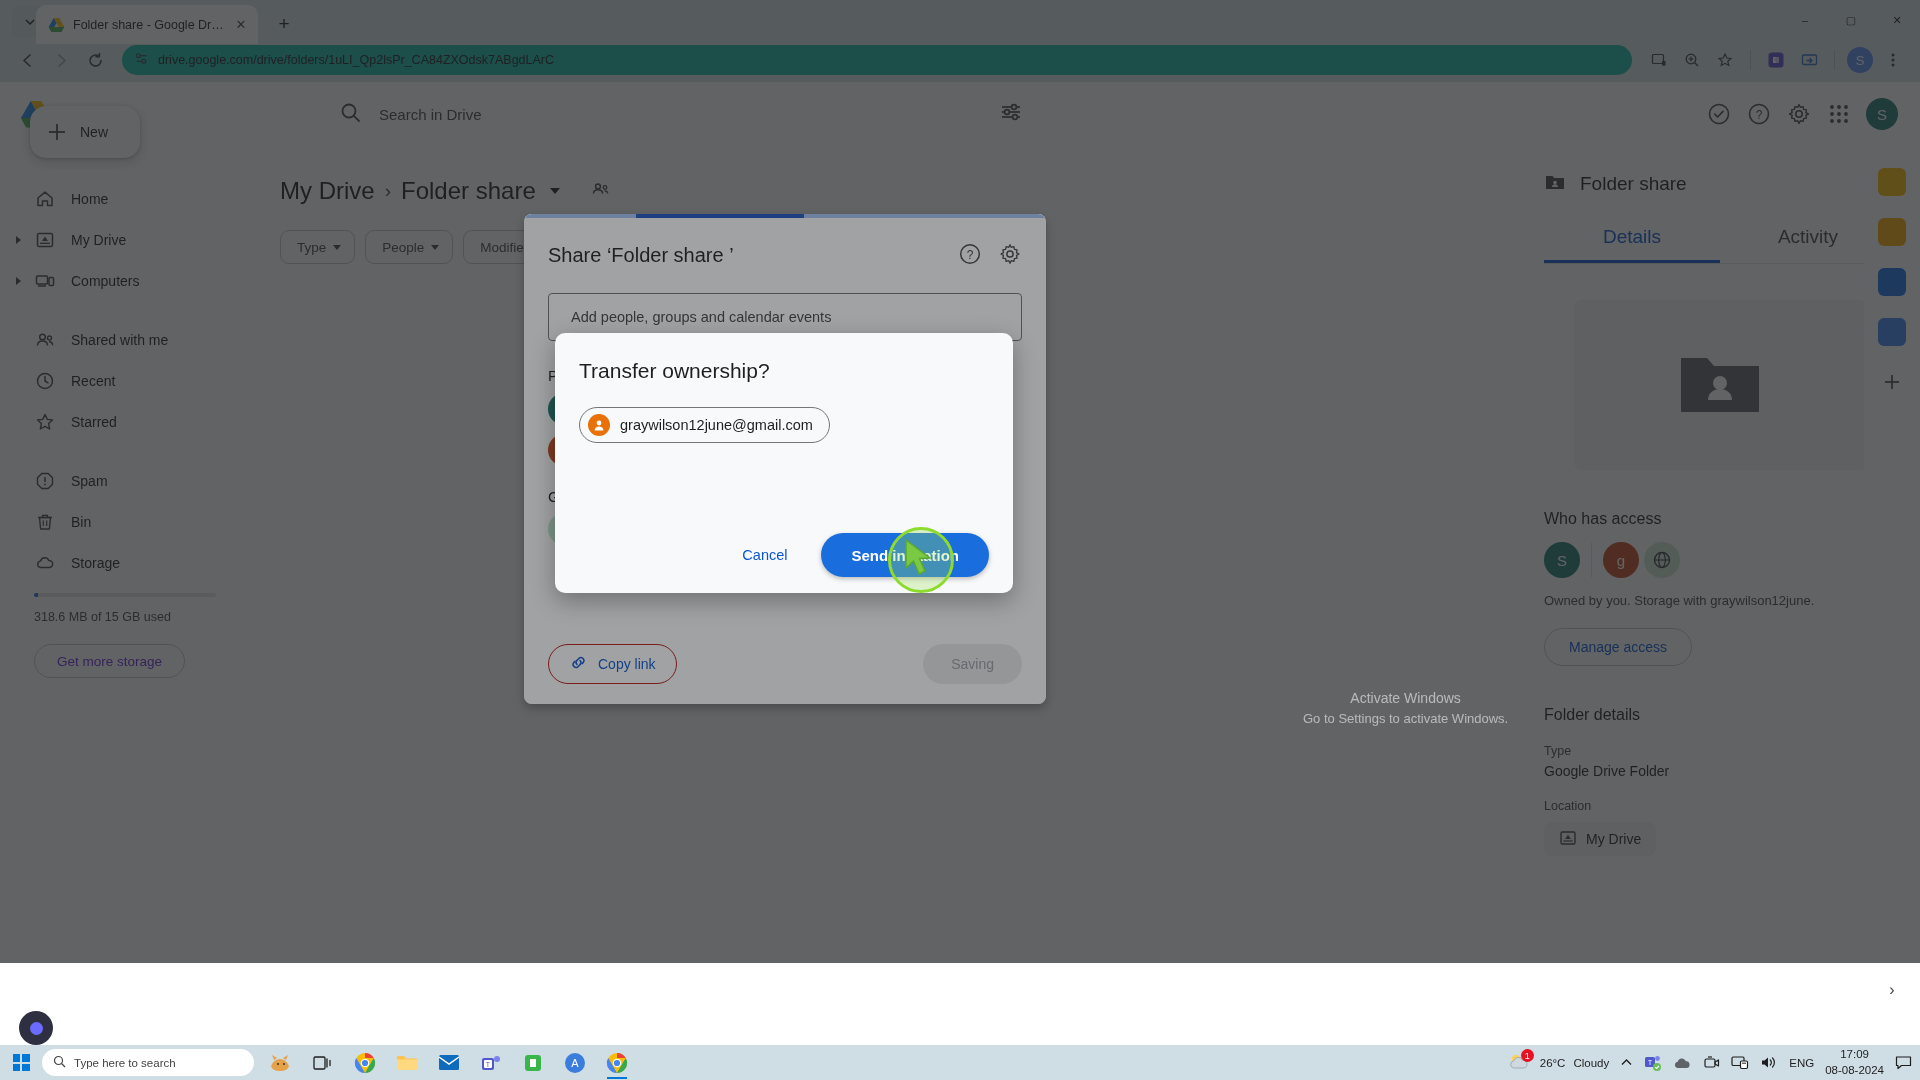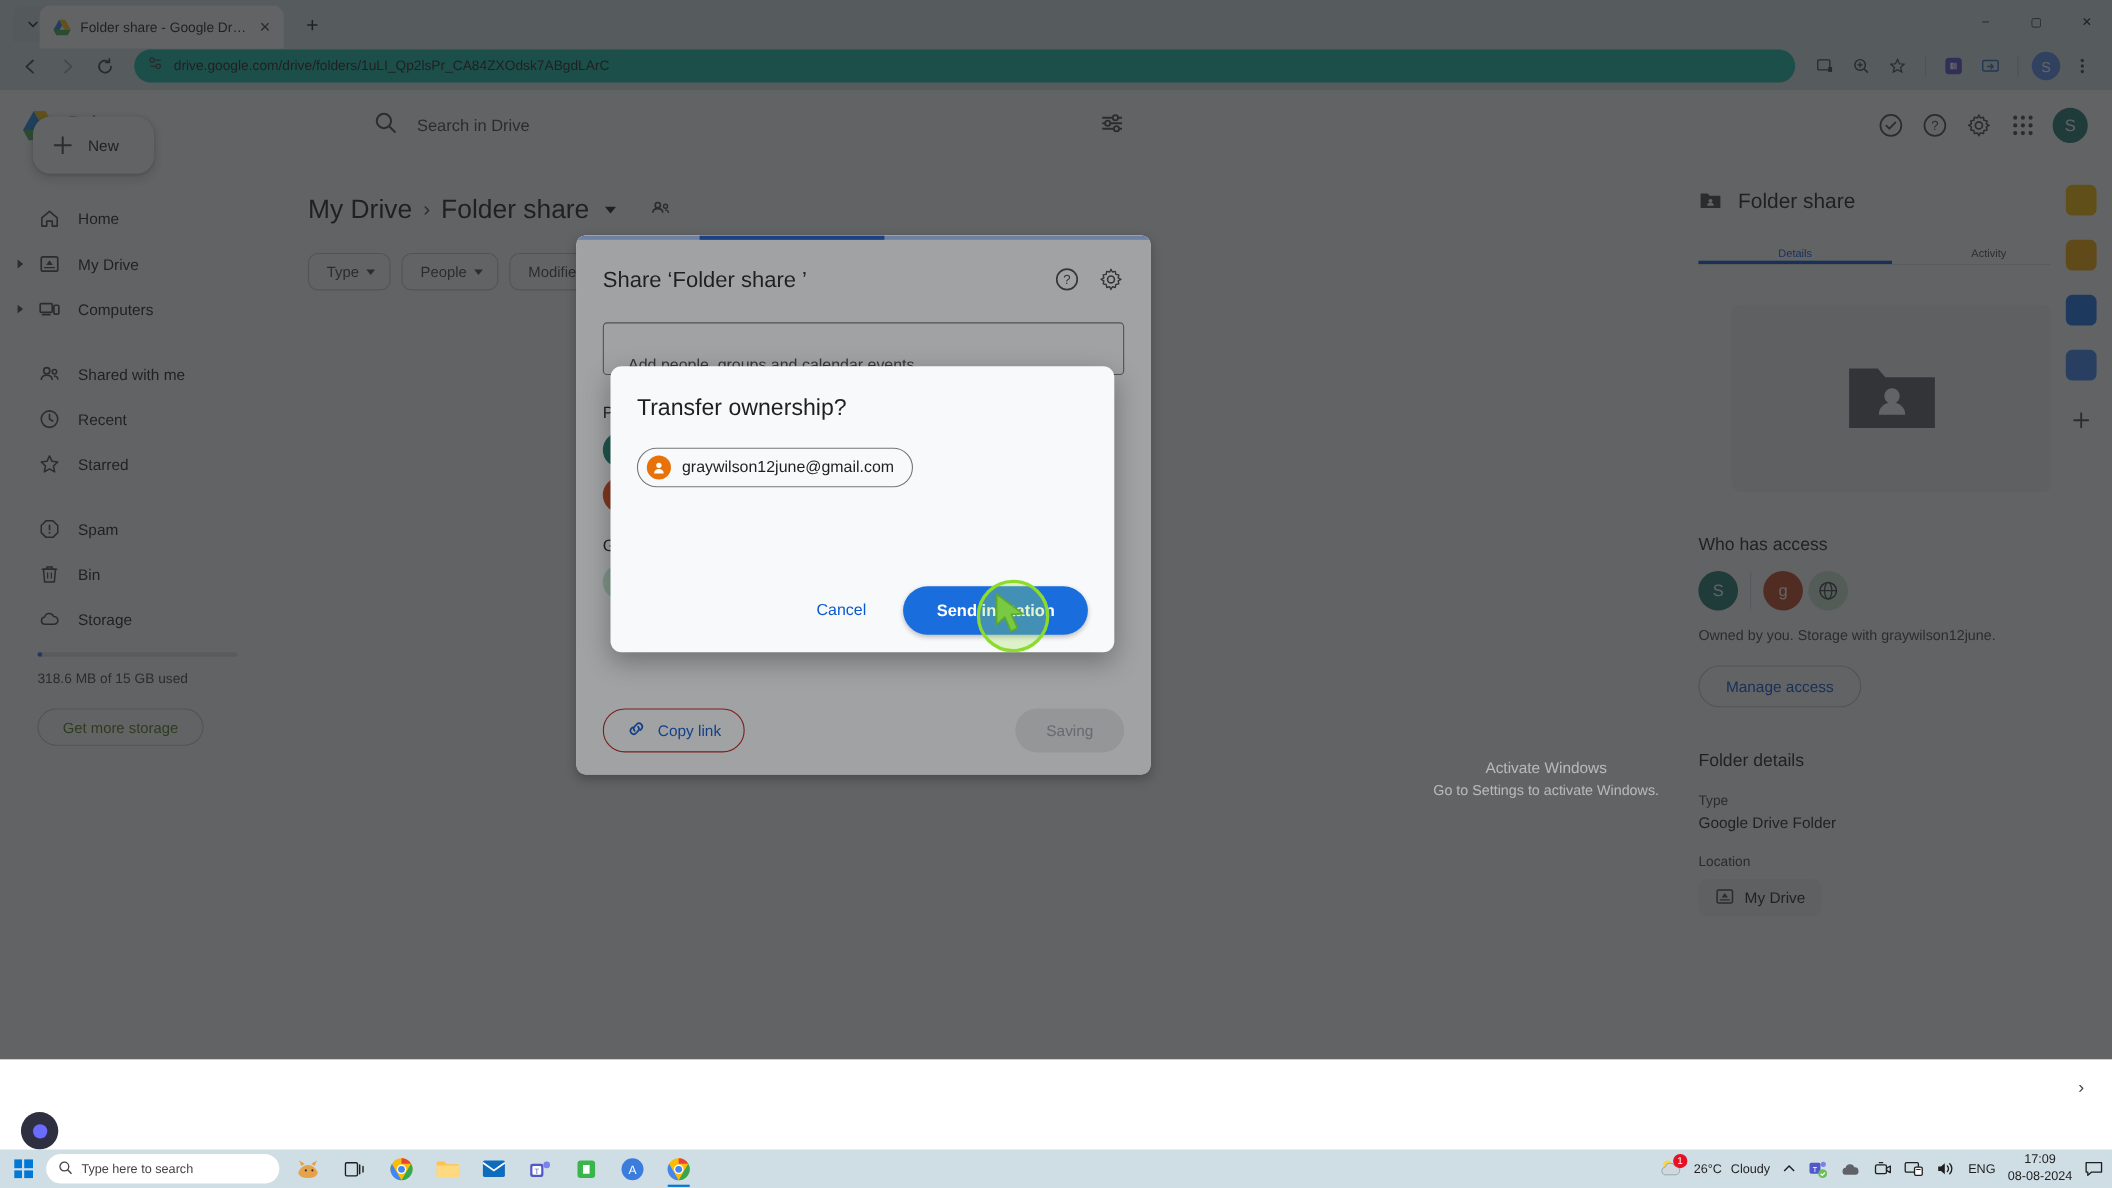--- a/index.html
+++ b/index.html
@@ -119,21 +119,21 @@
     margin: 10px 0 0 34px; width: 182px; height: 4px;
     background: #e3e3e3; border-radius: 2px; overflow: hidden;
   }
   .storage-meter i { display: block; height: 4px; width: 4px; background: #1a73e8; }
   .storage-text {
     margin: 13px 0 0 34px; font-size: 12.5px; color: #444746;
   }
   .get-storage {
     margin: 20px 0 0 34px; height: 34px; padding: 0 22px;
     border: 1px solid #c4c7c5; border-radius: 17px; display: inline-flex;
-    align-items: center; font-size: 13.5px; color: #4d7c0f;
+    align-items: center; font-size: 13.5px; color: #6d28d9;
   }
 
   
   .drive-header {
     position: absolute; left: 0; top: 0; width: 1920px; height: 64px;
     display: flex; align-items: center;
   }
   .drive-logo {
     width: 256px; padding-left: 20px; display: flex; align-items: center;
     gap: 9px; font-size: 21px; color: #5f6368;
@@ -201,21 +201,21 @@
     position: absolute; right: 0; top: 64px; width: 400px; bottom: 0;
     background: #fff; padding: 18px 24px;
   }
   .dp-head { display: flex; align-items: center; gap: 14px; height: 40px; }
   .dp-title { font-size: 19px; color: #1f1f1f; flex: 1; }
   .dp-close { font-size: 20px; color: #444746; }
   .dp-tabs {
     display: flex; margin-top: 22px; border-bottom: 1px solid #e0e0e0;
   }
   .dp-tab {
-    flex: 1; text-align: center; font-size: 10px;
+    flex: 1; text-align: center; padding-bottom: 12px; font-size: 19px;
     color: #444746;
   }
   .dp-tab.active { color: #0b57d0; border-bottom: 3px solid #0b57d0; }
   .dp-preview {
     margin: 36px auto 0; width: 292px; height: 170px; background: #f1f3f4;
     border-radius: 8px; display: flex; align-items: center; justify-content: center;
   }
   .dp-sec-title { font-size: 16px; color: #1f1f1f; margin-top: 40px; }
   .dp-avatars { display: flex; align-items: center; gap: 5px; margin-top: 14px; }
   .dp-av {
@@ -262,21 +262,21 @@
     position: absolute; left: 0; top: 0; width: 522px; height: 4px;
     background: #a8c7fa;
   }
   .share-progress i {
     position: absolute; left: 112px; top: 0; width: 168px; height: 4px;
     background: #1a56c4;
   }
   .sd-title { font-size: 20px; color: #1f1f1f; padding: 30px 24px 0; }
   .sd-input {
     margin: 26px 24px 0; height: 48px; border: 1px solid #747775;
-    border-radius: 4px; display: flex; align-items: flex-end; padding: 0 22px;
+    border-radius: 4px; display: flex; align-items: center; padding: 0 22px;
     font-size: 14.5px; color: #444746;
   }
   .sd-sec { font-size: 15px; color: #1f1f1f; padding: 26px 24px 0; }
   .sd-row {
     display: flex; align-items: center; gap: 14px; padding: 9px 24px 0;
   }
   .sd-av {
     width: 32px; height: 32px; border-radius: 50%; flex: none;
     display: flex; align-items: center; justify-content: center;
     color: #fff; font-size: 14px;

